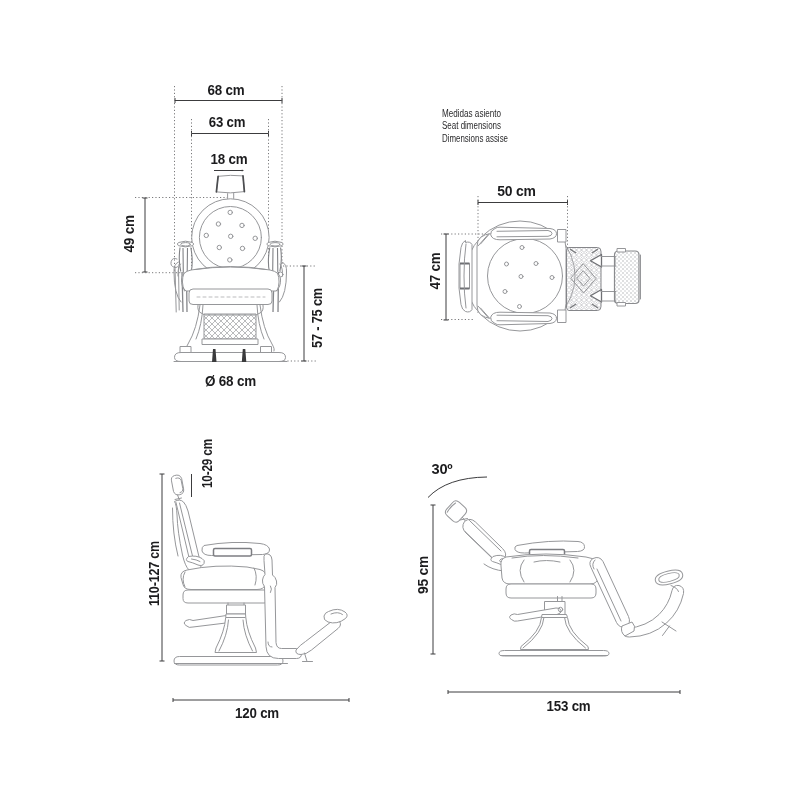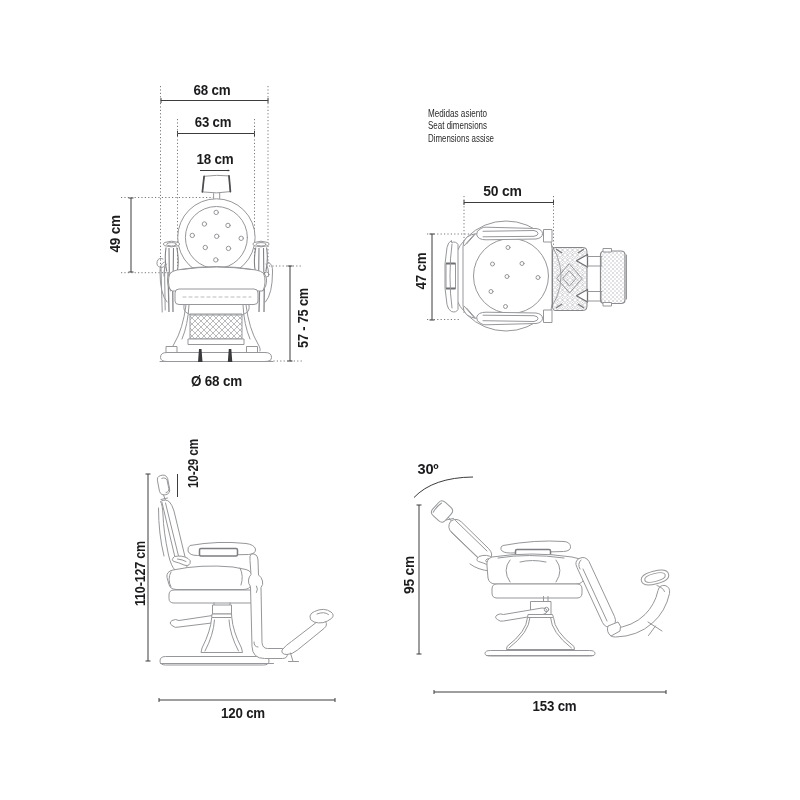--- a/index.html
+++ b/index.html
@@ -1,16 +1,16 @@
 <!DOCTYPE html>
 <html><head>
 <meta charset="utf-8">
 <style>
   html,body{margin:0;padding:0;background:#ffffff;}
-  .page{width:667px;height:800px;position:relative;font-family:"Liberation Sans",sans-serif;}
+  .page{width:667px;height:800px;position:relative;font-family:"Liberation Sans",sans-serif;margin-left:14px;}
   svg{position:absolute;top:0;left:0;}
   .dim{font:bold 14.5px "Liberation Sans",sans-serif;fill:#1c1c1e;letter-spacing:-0.2px;}
   .lbl{font:10px "Liberation Sans",sans-serif;fill:#2a2a2c;}
   .dl{stroke:#3c3c3e;stroke-width:1;fill:none;}
   .dot{stroke:#6a6a6c;stroke-width:0.9;fill:none;stroke-dasharray:1.2 2.2;}
   .c{stroke:#96979a;stroke-width:1;fill:none;stroke-linecap:round;stroke-linejoin:round;}
   .cf{stroke:#96979a;stroke-width:1;fill:#ffffff;stroke-linejoin:round;}
 </style>
 </head>
 <body>

